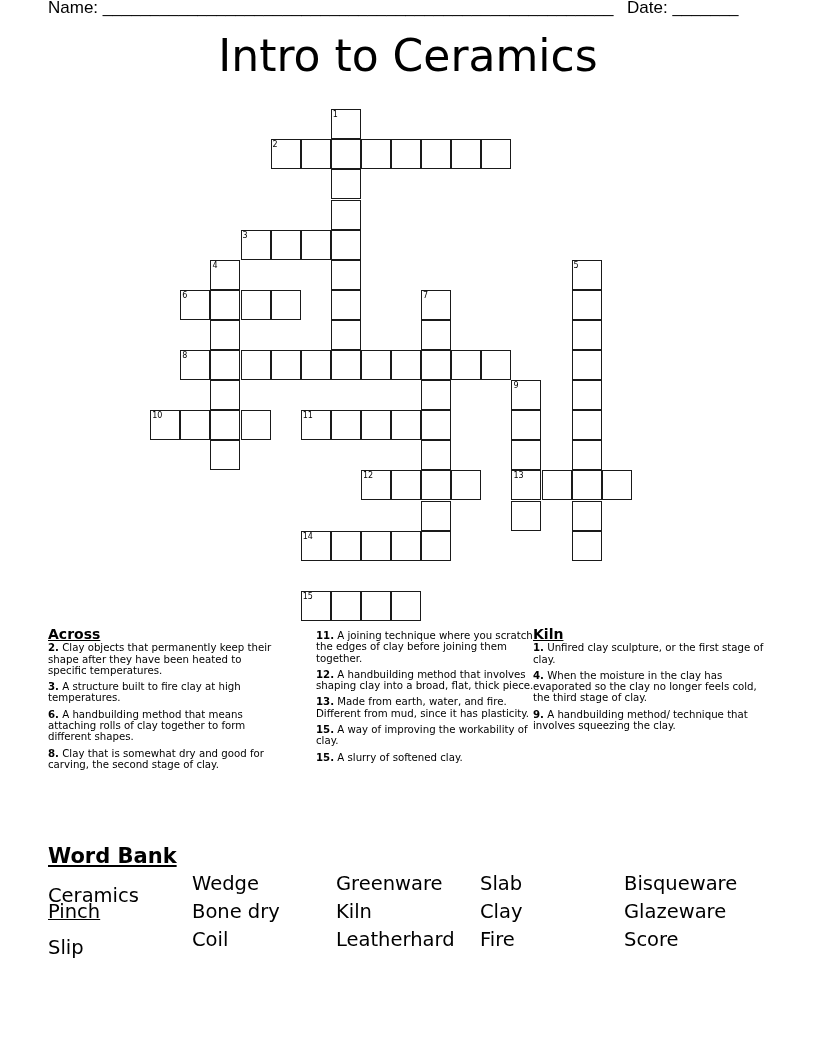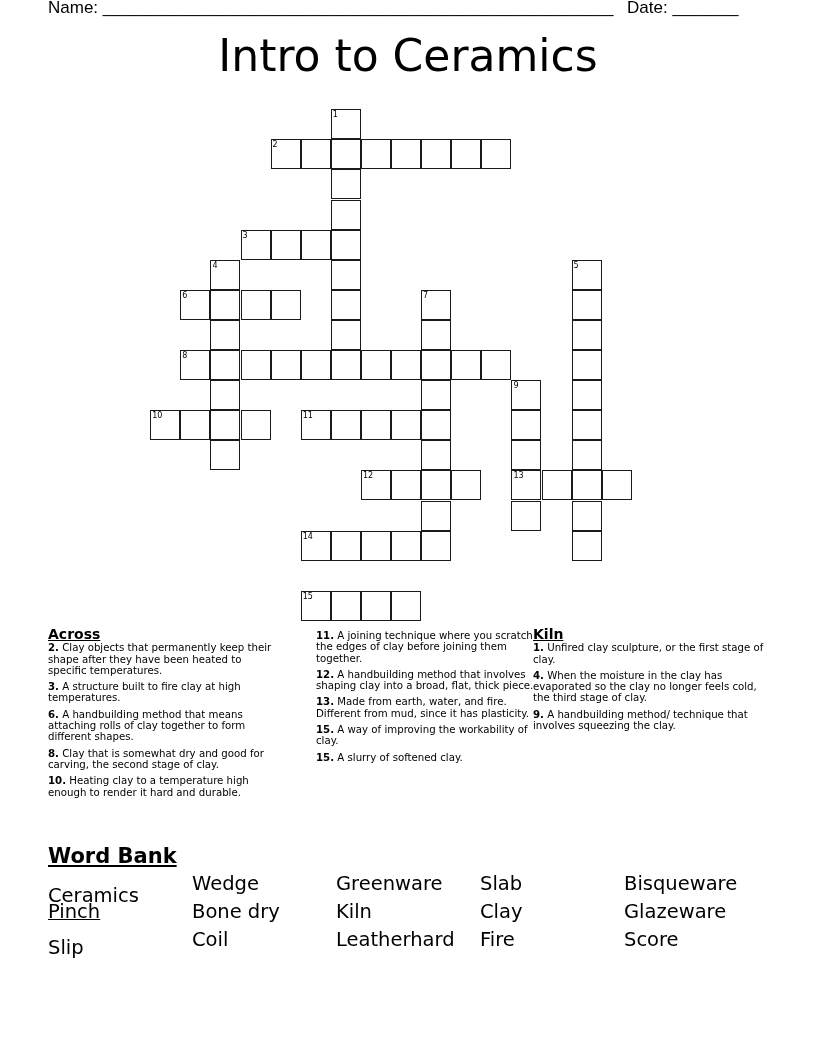--- a/index.html
+++ b/index.html
@@ -147,21 +147,20 @@
     <div class="cell" style="left: 240.8px; top: 481.6px;"></div>
   </div>
 
 <div class="clues" style="left:48px; width:228px;">
   <div class="head">Across</div>
   <div>
       <div class="clue"><b>2.</b><span> Clay objects that permanently keep their shape after they have been heated to specific temperatures.</span></div>
       <div class="clue"><b>3.</b><span> A structure built to fire clay at high temperatures.</span></div>
       <div class="clue"><b>6.</b><span> A handbuilding method that means attaching rolls of clay together to form different shapes.</span></div>
       <div class="clue"><b>8.</b><span> Clay that is somewhat dry and good for carving, the second stage of clay.</span></div>
-      <div class="clue"><b>10.</b><span> Heating clay to a temperature high enough to render it hard and durable.</span></div>
     </div>
 </div>
 
 <div class="clues" style="left:291px; width:236px; top:630px;margin-left:25px;">
   <div>
       <div class="clue"><b>11.</b><span> A joining technique where you scratch the edges of clay before joining them together.</span></div>
       <div class="clue"><b>12.</b><span> A handbuilding method that involves shaping clay into a broad, flat, thick piece.</span></div>
       <div class="clue"><b>13.</b><span> Made from earth, water, and fire. Different from mud, since it has plasticity.</span></div>
       <div class="clue"><b>15.</b><span> A way of improving the workability of clay.</span></div>
       <div class="clue"><b>15.</b><span> A slurry of softened clay.</span></div>

